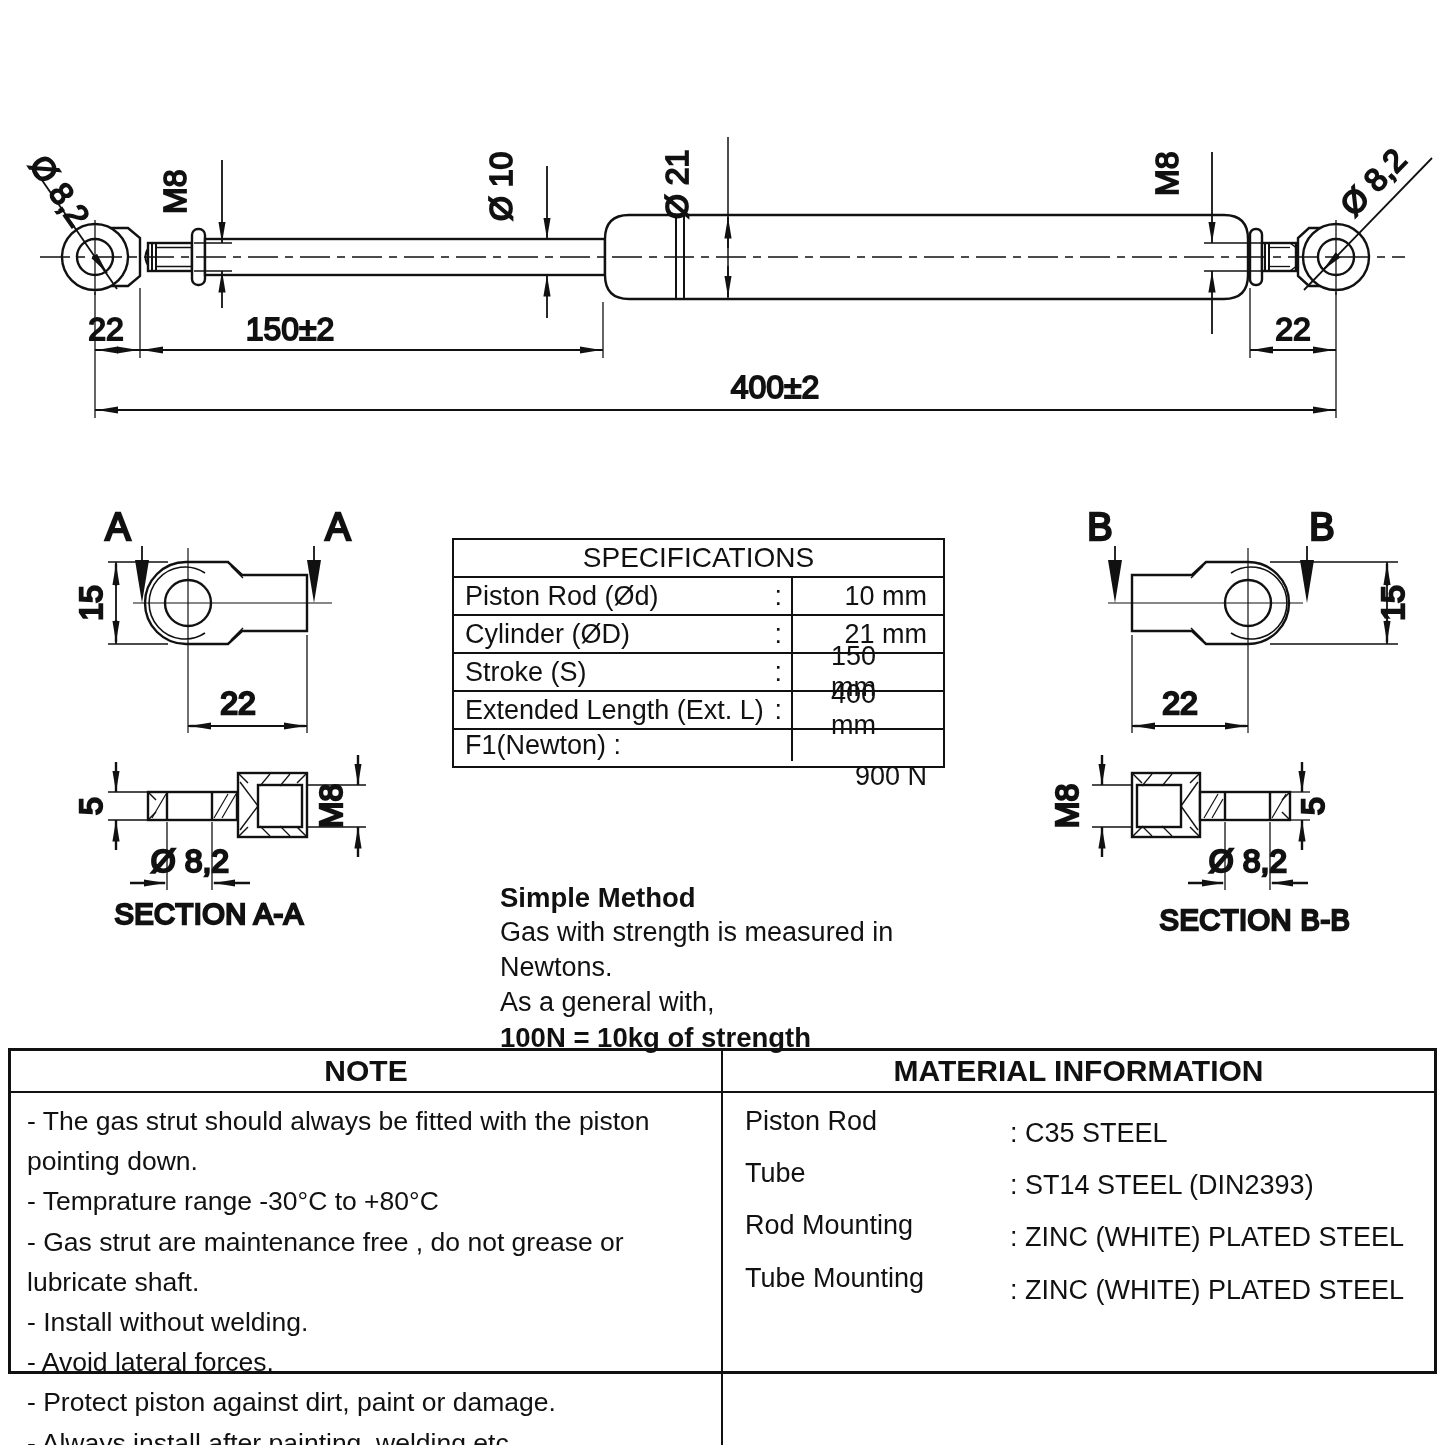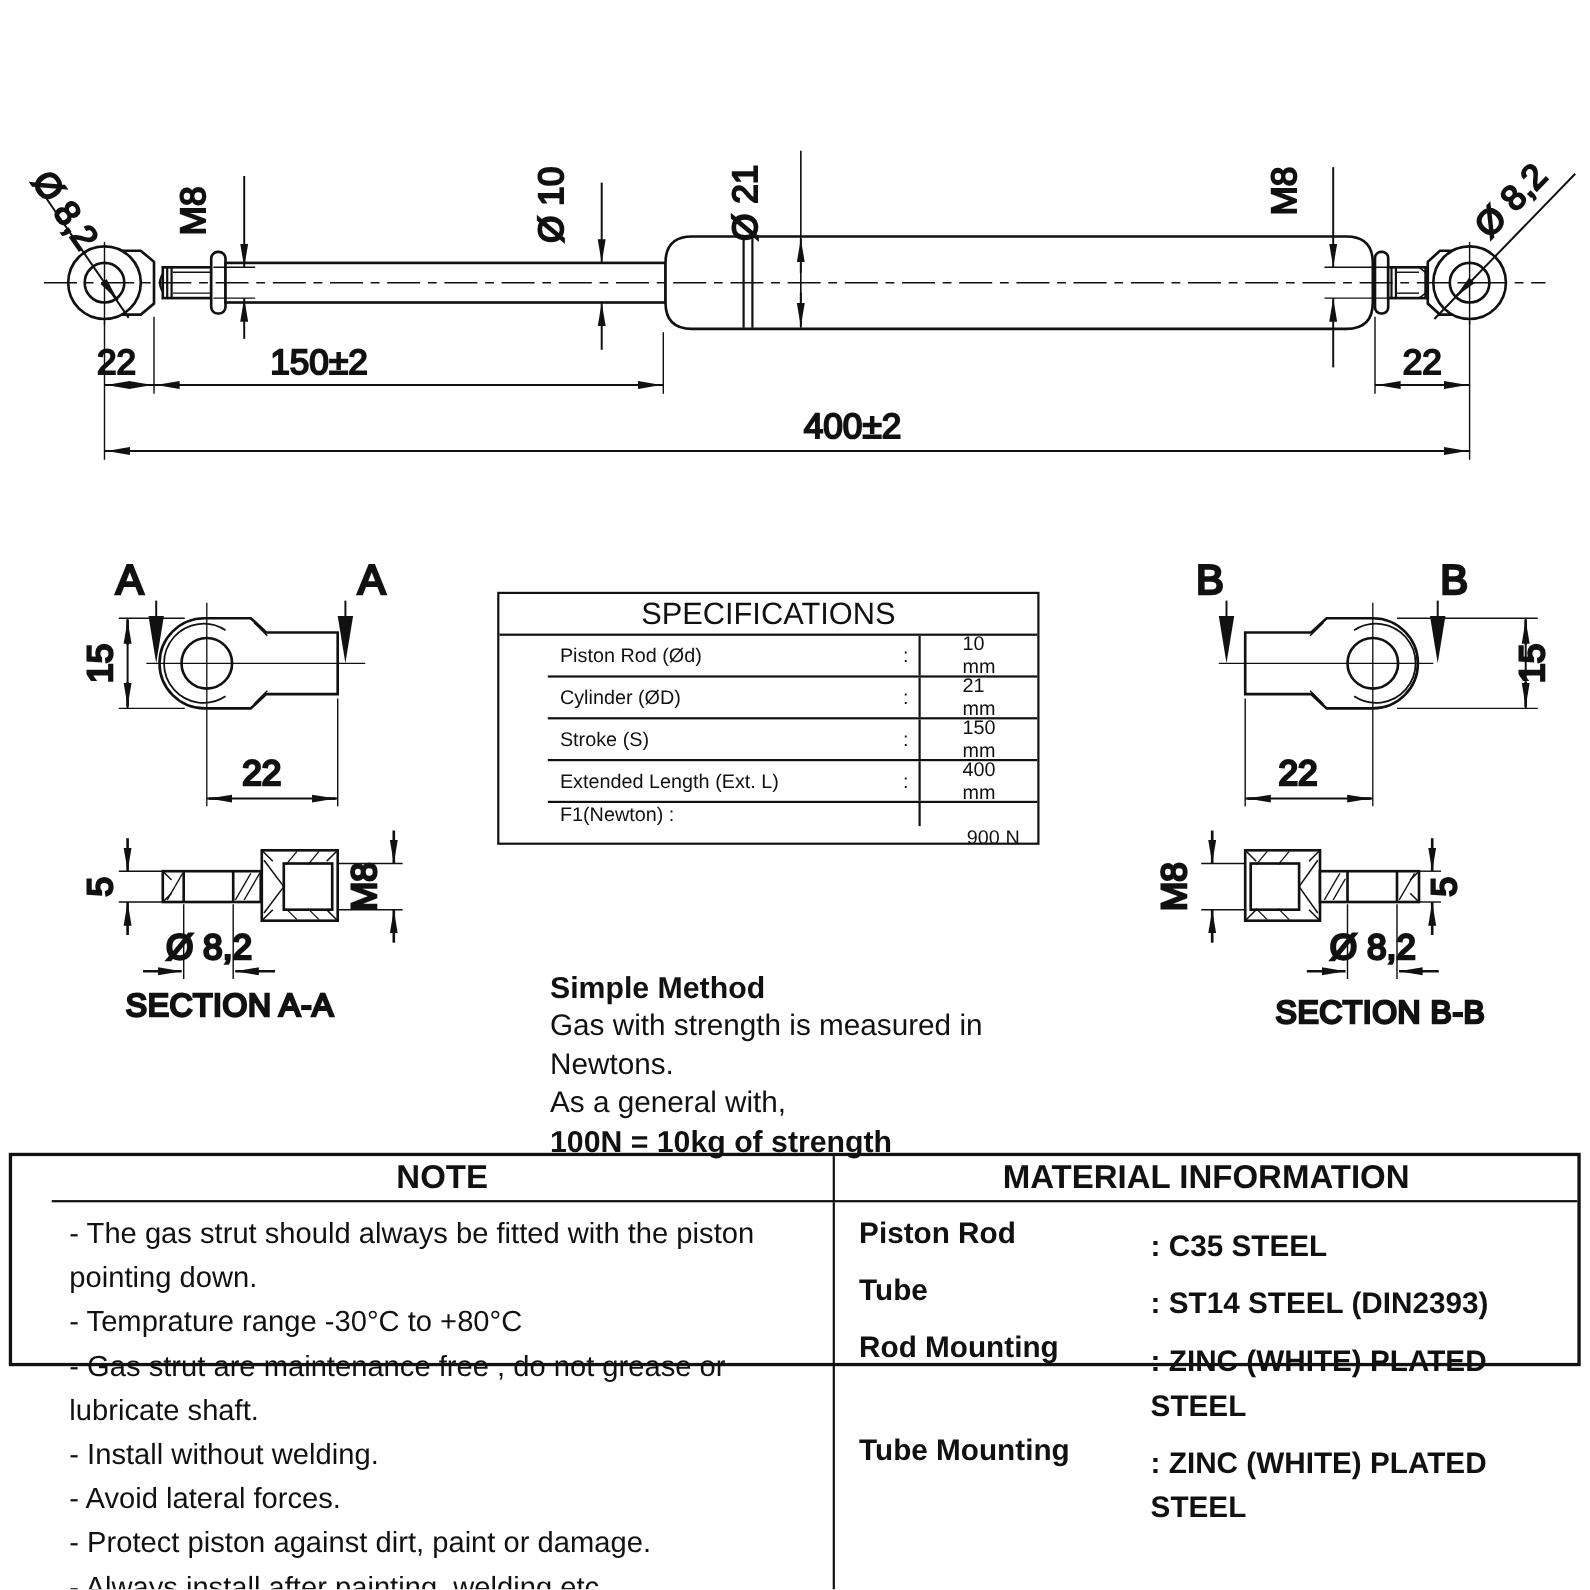--- a/index.html
+++ b/index.html
@@ -5,35 +5,35 @@
   html,body{margin:0;padding:0;background:#fff;}
   #page{position:relative;width:1445px;height:1445px;background:#fff;overflow:hidden;
         font-family:"Liberation Sans",sans-serif;color:#111;}
   svg text{font-family:"Liberation Sans",sans-serif;fill:#111;}
   .dt{font-size:32px;}
   .cut{font-size:38px;}
   .cap{font-size:29px;letter-spacing:.5px;}
   
   #specTable{position:absolute;left:452px;top:538px;width:489px;border:2px solid #111;}
   #specTable .sthead{height:36px;border-bottom:2px solid #111;display:flex;align-items:center;justify-content:center;font-size:28px;}
-  .srow{height:36px;display:flex;border-bottom:2px solid #111;font-size:18px;margin-left:44px;}
+  .srow{height:36px;display:flex;border-bottom:2px solid #111;font-size:27px;}
   .srow:last-child{border-bottom:none;flex-direction:column;}
   .slabel{width:339px;border-right:2px solid #111;display:flex;align-items:center;justify-content:space-between;padding-left:11px;box-sizing:border-box;}
   .scolon{padding-right:9px;}
   .svalue{flex:1;display:flex;align-items:center;justify-content:flex-end;padding-right:16px;padding-left:38px;}
   
   #simple{position:absolute;left:500px;top:844px;width:480px;font-size:27px;line-height:35px;margin-top:36px;}
   #simple .b{font-weight:bold;font-size:27.5px;}
   
-  #bottomTable{position:absolute;left:8px;top:1048px;width:1429px;height:194px;border:3px solid #111;box-sizing:border-box;display:grid;grid-template-columns:712px 1fr;grid-template-rows:42px 1fr;padding-left:36px;}
+  #bottomTable{position:absolute;left:8px;top:1048px;width:1429px;height:326px;border:3px solid #111;box-sizing:border-box;display:grid;grid-template-columns:712px 1fr;grid-template-rows:42px 1fr;}
   .bt-head{display:flex;align-items:center;justify-content:center;font-weight:bold;font-size:30px;border-bottom:2px solid #111;}
   #noteHead{border-right:2px solid #111;}
   #noteBody{border-right:2px solid #111;padding:8px 6px 0 16px;font-size:26.5px;line-height:40.2px;}
   #matBody{padding:8px 0 0 22px;font-size:27px;line-height:40.2px;}
-  .mrow{display:flex;font-weight:bold;}
+  .mrow{display:flex;}
   .mlabel{width:265px;flex:0 0 265px;}
   .mvalue{flex:1;margin-top:12px;}
 </style>
 </head>
 <body>
 
 <div id="page">
 
 <svg width="1445" height="965" viewBox="0 0 1445 965" style="position:absolute;left:0;top:0;" fill="none" stroke="#111" stroke-width="2.4">
   <defs>

